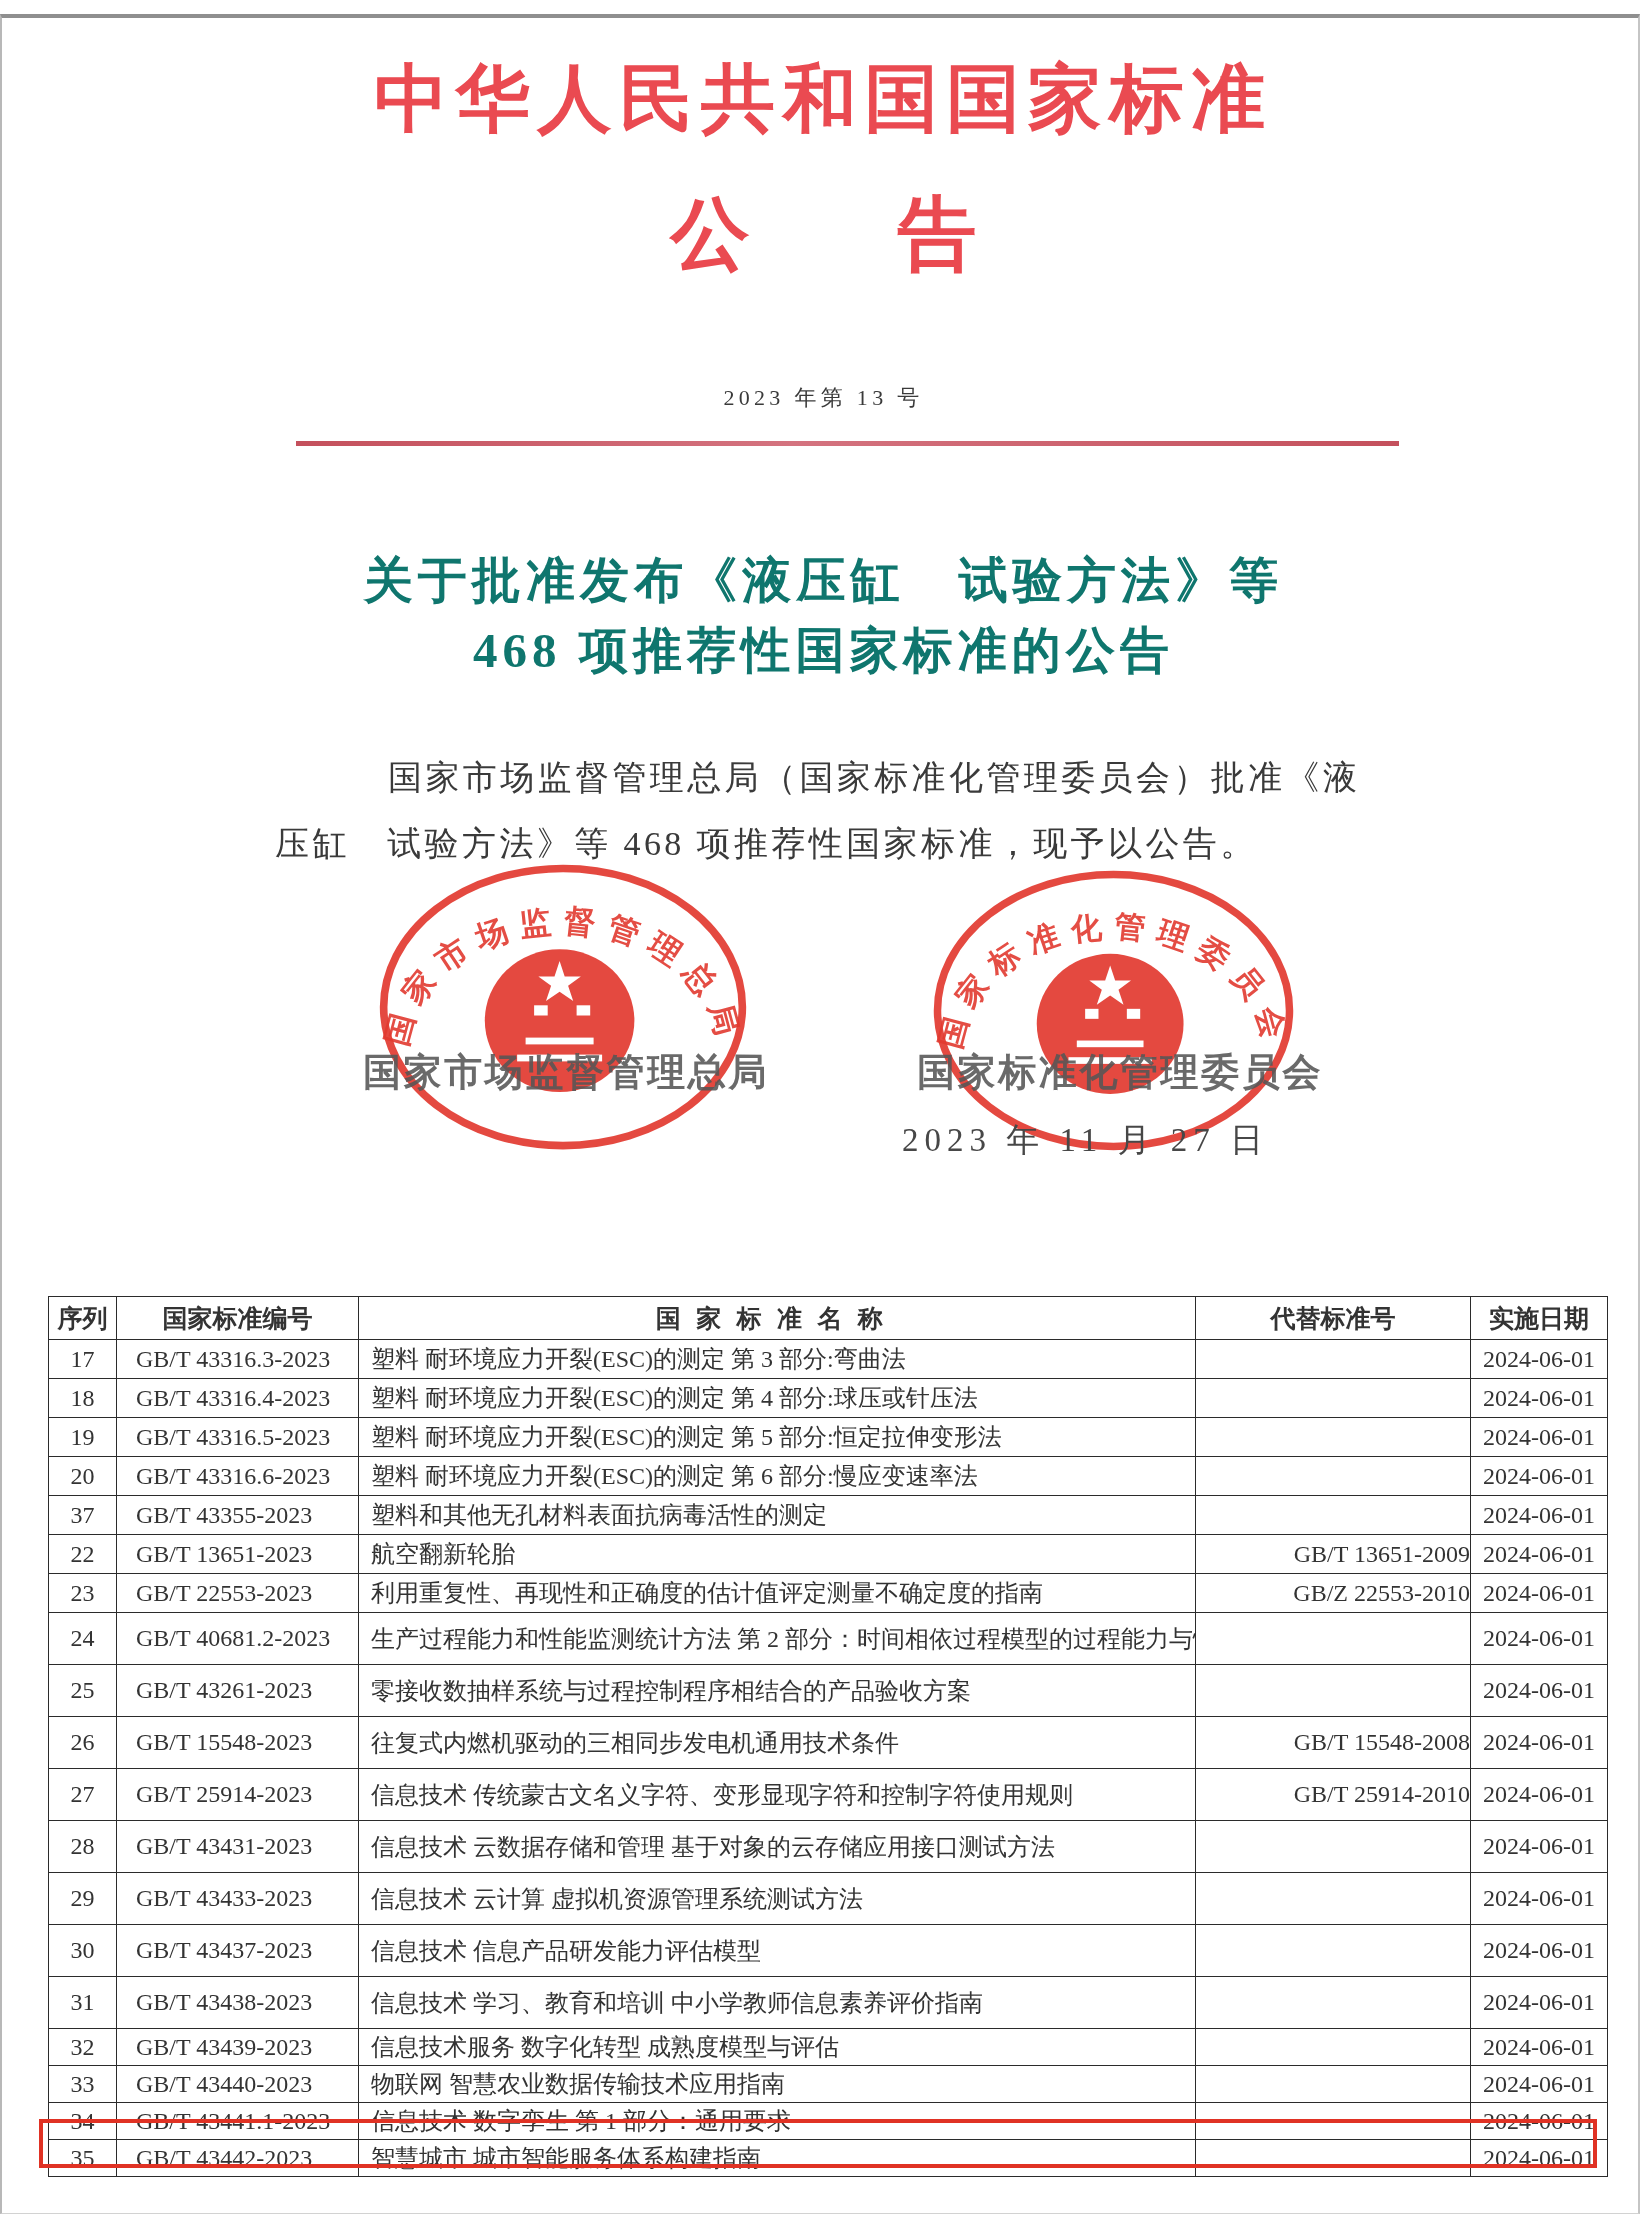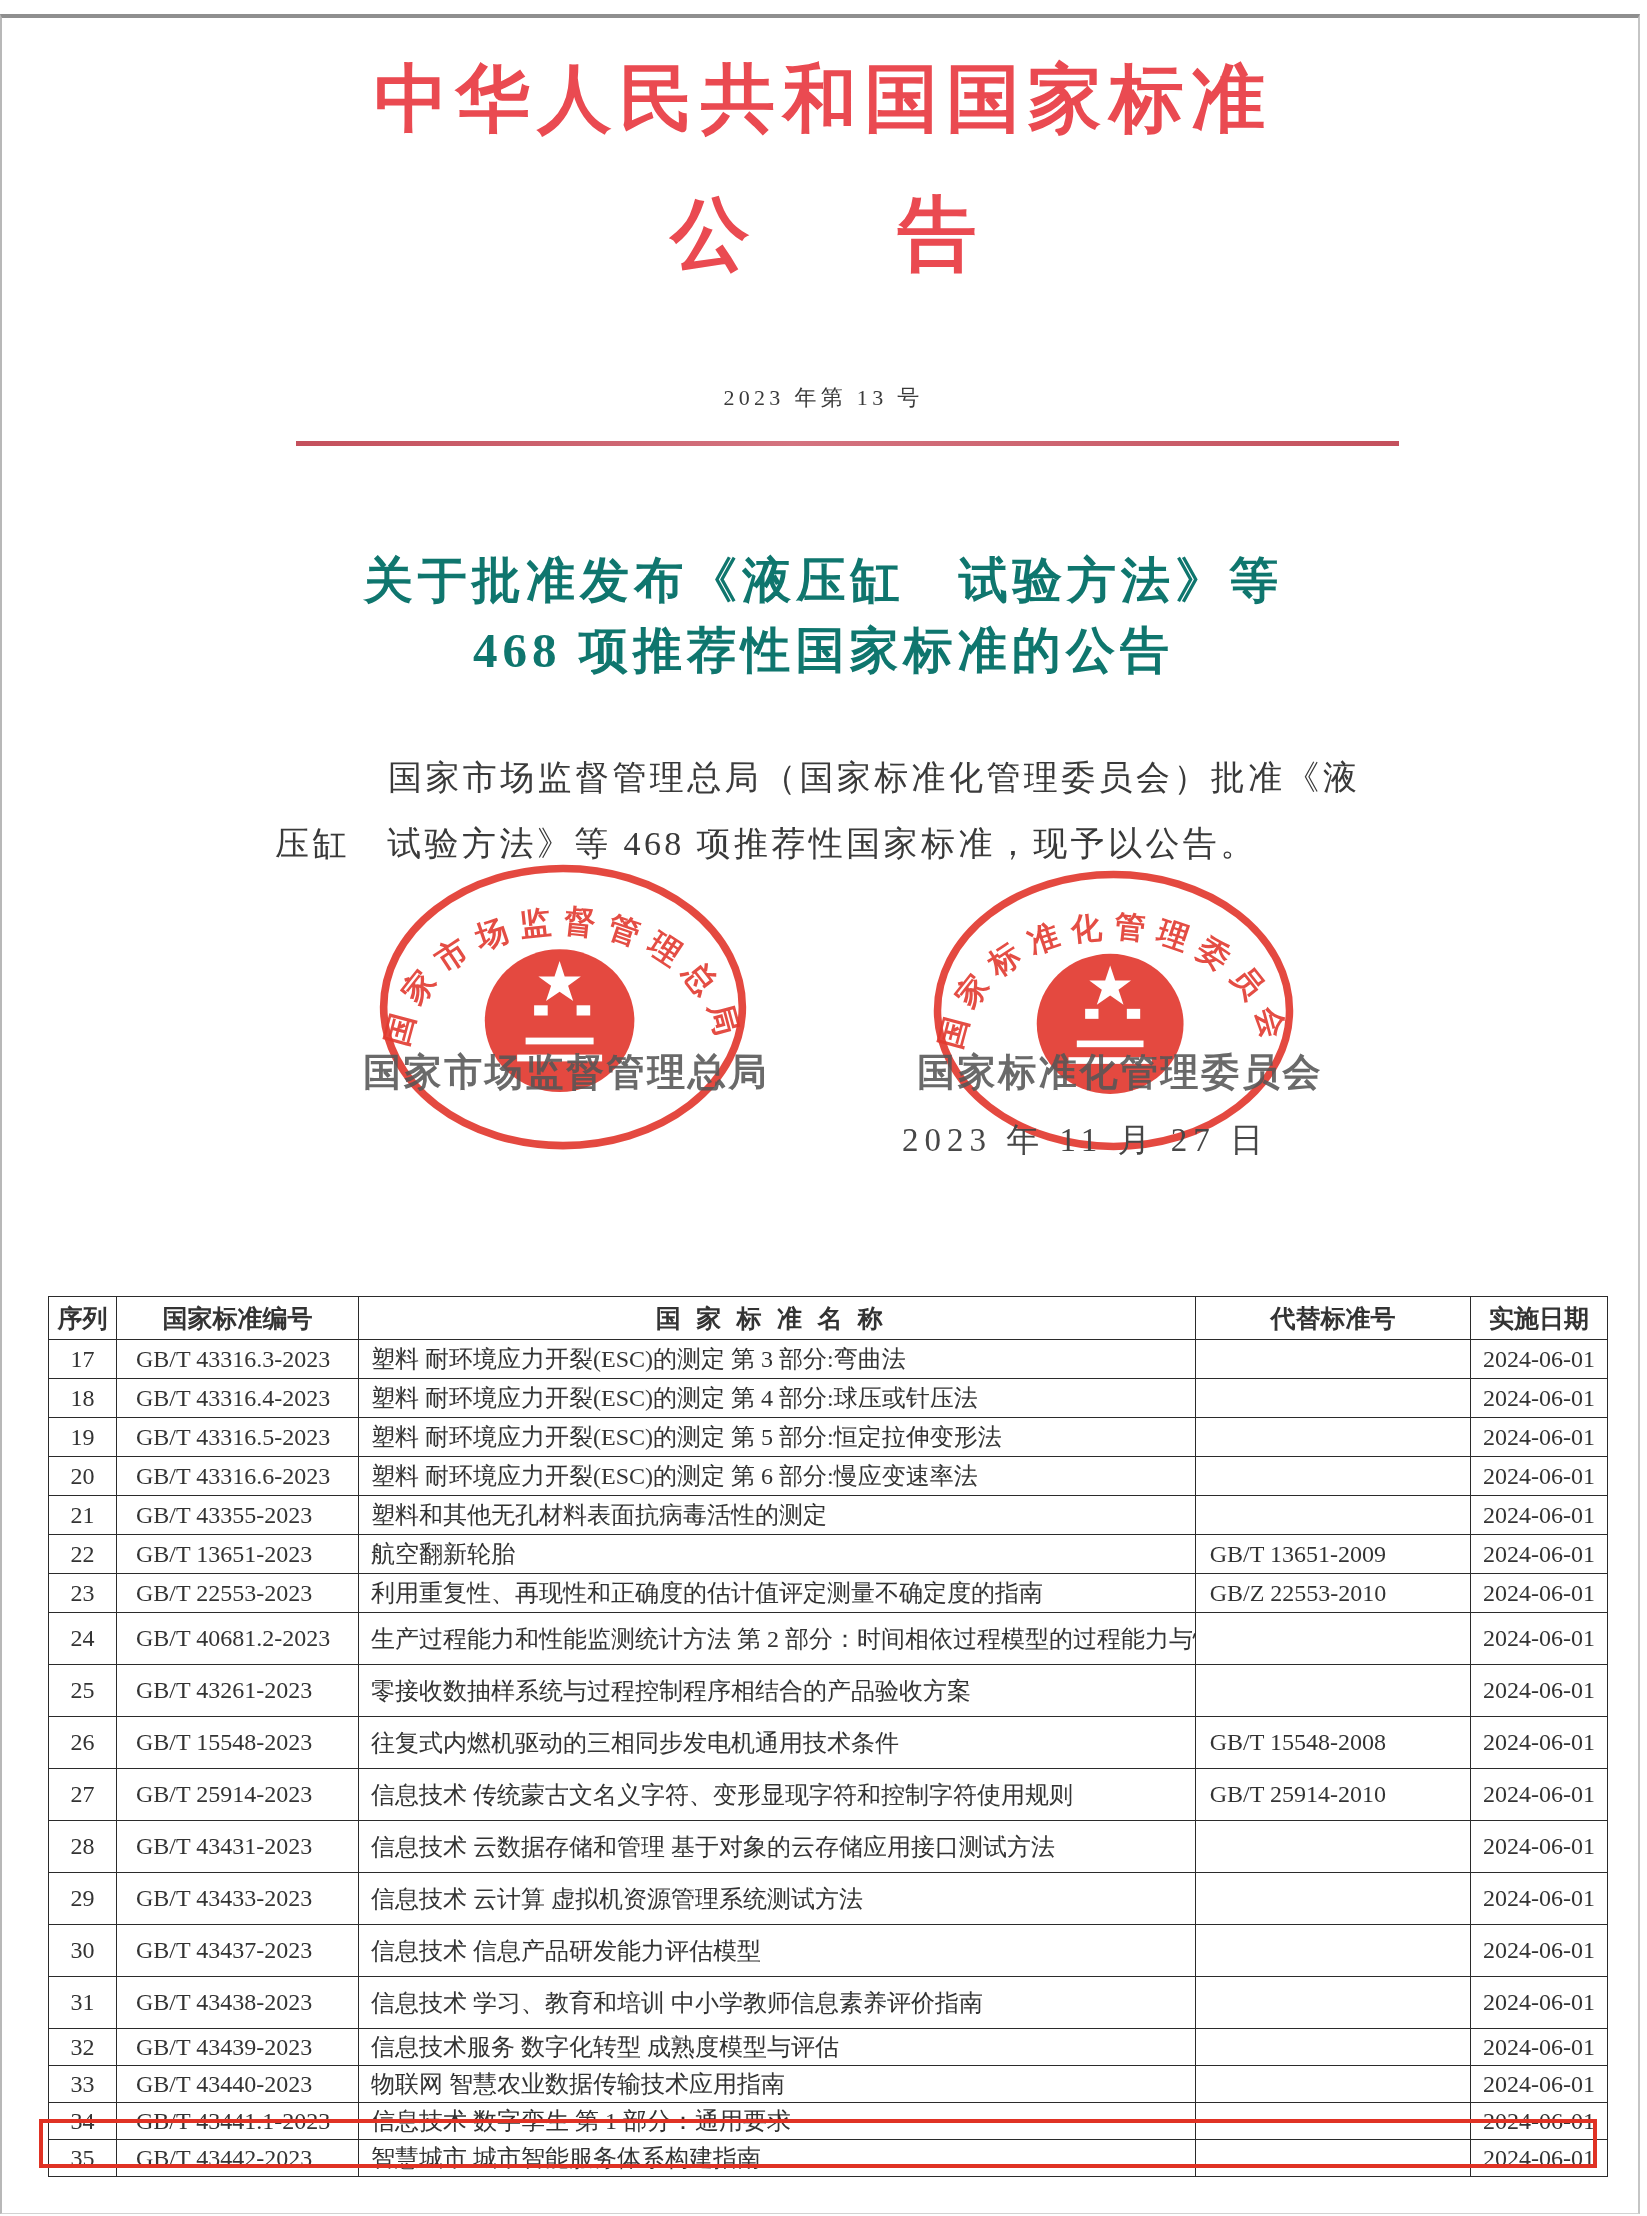--- a/index.html
+++ b/index.html
@@ -76,21 +76,21 @@
   .std-table { border:1.7px solid #2b2b2b; }
   .std-table thead tr { height:43px; }
   .std-table th { font-size:25px; font-weight:bold; text-align:center; border-bottom-width:1.7px; }
   .std-table th.name-hdr { letter-spacing:15.4px; }
   .std-table tbody tr { height:39px;padding-left:31px; }
   .std-table tbody tr:nth-child(n+8)  { height:52px; }
   .std-table tbody tr:nth-child(n+16) { height:37px; }
   .td-seq  { text-align:center; }
   .td-code { padding-left:19px !important; }
   .td-name { padding-left:12px !important; }
-  .td-repl { padding-left:13.7px !important; }
+  .td-repl { padding-left:13.7px !important;text-align:right; }
   .td-date { text-align:center; }
 
   .highlight-box {
     position:absolute; left:39px; top:2119px; width:1550px; height:41px;
     border:4.3px solid #e03224; z-index:6; background:transparent;
   }
 </style>
 </head>
 <body>
 
@@ -202,21 +202,21 @@
       <td class="td-date">2024-06-01</td>
     </tr>
         <tr>
       <td class="td-seq">20</td>
       <td class="td-code">GB/T 43316.6-2023</td>
       <td class="td-name">塑料 耐环境应力开裂(ESC)的测定 第 6 部分:慢应变速率法</td>
       <td class="td-repl"></td>
       <td class="td-date">2024-06-01</td>
     </tr>
         <tr>
-      <td class="td-seq">21</td>
+      <td class="td-seq">37</td>
       <td class="td-code">GB/T 43355-2023</td>
       <td class="td-name">塑料和其他无孔材料表面抗病毒活性的测定</td>
       <td class="td-repl"></td>
       <td class="td-date">2024-06-01</td>
     </tr>
         <tr>
       <td class="td-seq">22</td>
       <td class="td-code">GB/T 13651-2023</td>
       <td class="td-name">航空翻新轮胎</td>
       <td class="td-repl">GB/T 13651-2009</td>

